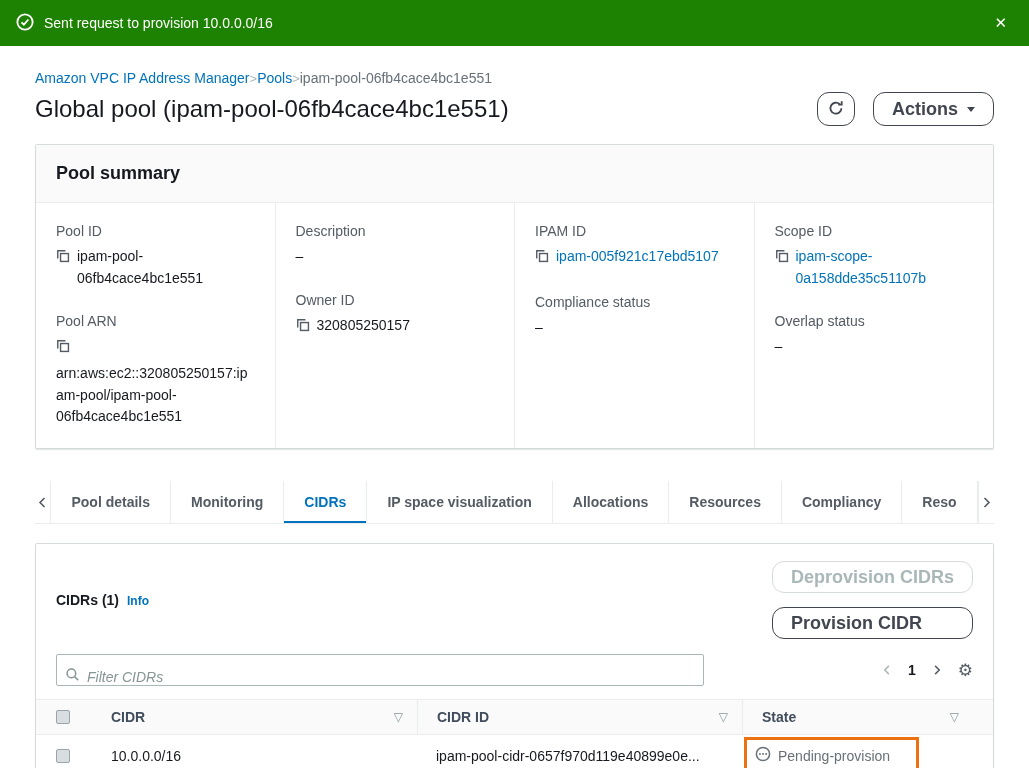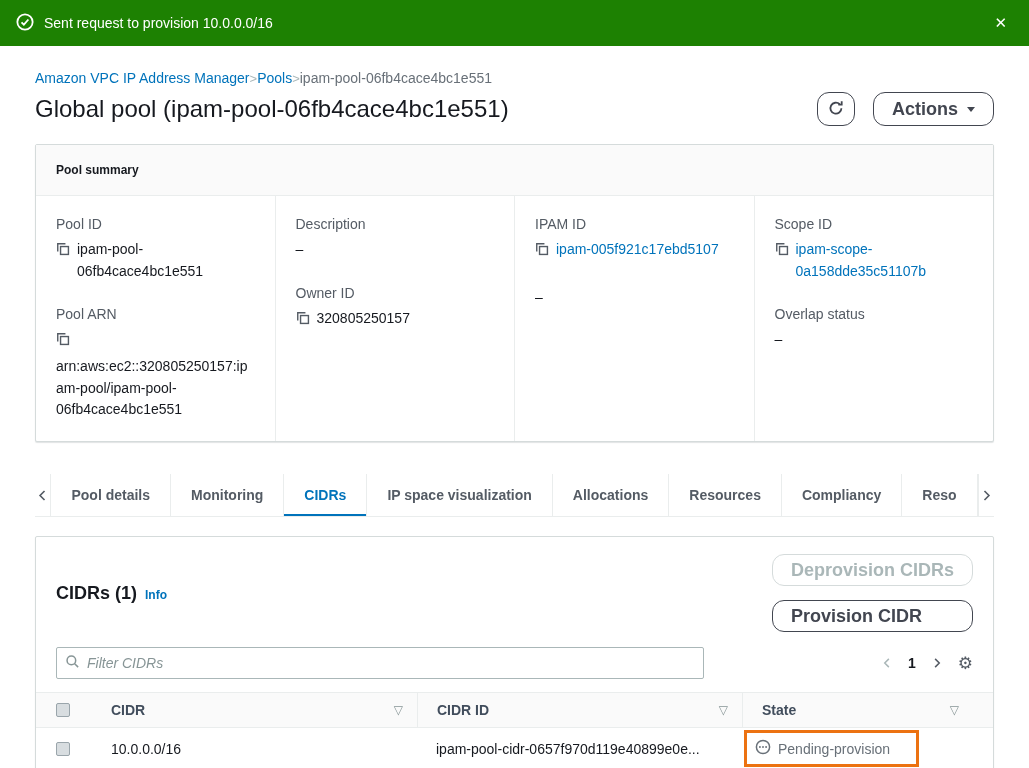--- a/index.html
+++ b/index.html
@@ -68,21 +68,21 @@
     border-radius: 2px;
     box-shadow: 0 1px 1px rgba(0,28,36,.12);
     background: #fff;
   }
   .summary-card { margin-top: 18px; }
   .card-header {
     background: #fafafa;
     border-bottom: 1px solid #eaeded;
     padding: 18px 20px;
   }
-  .card-header h2 { font-size: 12px; font-weight: 700; }
+  .card-header h2 { font-size: 18px; font-weight: 700; }
 
   .summary-body { display: flex; min-height: 238px; }
   .summary-col { flex: 1; padding: 20px; display: flex; flex-direction: column; gap: 24px; }
   .summary-col + .summary-col { border-left: 1px solid #eaeded; }
   .field-label { color: #545b64; margin-bottom: 7px; }
   .field-value {
     display: flex;
     align-items: flex-start;
     gap: 7px;
     line-height: 1.55;
@@ -115,32 +115,32 @@
     border-right: 1px solid #eaeded;
     cursor: pointer;
     white-space: nowrap;
   }
   .tab.active { color: #0073bb; box-shadow: inset 0 -2px 0 #0073bb; }
 
   
   .cidrs-card { margin-top: 19px; min-height: 240px; padding-top: 17px; }
   .cidrs-header { display: flex; align-items: center; padding: 0 20px; }
   .cidrs-title-wrap { flex: 1; display: flex; align-items: baseline; gap: 8px; }
-  .cidrs-title-wrap h2 { font-size: 18px; font-weight: 700; }
+  .cidrs-title-wrap h2 { font-size: 14px; font-weight: 700; }
   .info-link { color: #0073bb; font-size: 12px; font-weight: 700; cursor: pointer; }
   .cidrs-buttons { display: flex; gap: 14px; flex-direction: column; }
 
   .filter-row { display: flex; align-items: center; padding: 0 20px; margin-top: 15px; }
   .filter-box {
     width: 648px;
     height: 32px;
     border: 1px solid #aab7b8;
     border-radius: 2px;
     display: flex;
-    align-items: center;
+    align-items: flex-end;
     padding: 0 8px;
     gap: 7px;
     background: #fff;
   }
   .filter-box input {
     border: none; outline: none; flex: 1;
     font-family: inherit; font-size: 14px; font-style: italic; color: #16191f;
   }
   .filter-box input::placeholder { color: #879596; font-style: italic; opacity: 1; }
   .table-controls { margin-left: auto; display: flex; align-items: center; gap: 15px; }
@@ -293,20 +293,21 @@
             <span class="copy-btn"><svg width="14" height="14" viewBox="0 0 16 16">
                   <g fill="none" stroke="#545b64" stroke-width="1.6">
                     <rect x="5.2" y="5.2" width="9" height="9"></rect>
                     <path d="M10.8 2H2v8.8"></path>
                   </g>
                 </svg></span>
             <a class="link">ipam-005f921c17ebd5107</a>
           </div>
         </div>
         <div>
+          <div class="field-label">Compliance status</div>
           <div class="field-value">
             <span class="dash">–</span>
           </div>
         </div>
       </div>
 
       <div class="summary-col">
         <div>
           <div class="field-label">Scope ID</div>
           <div class="field-value">

